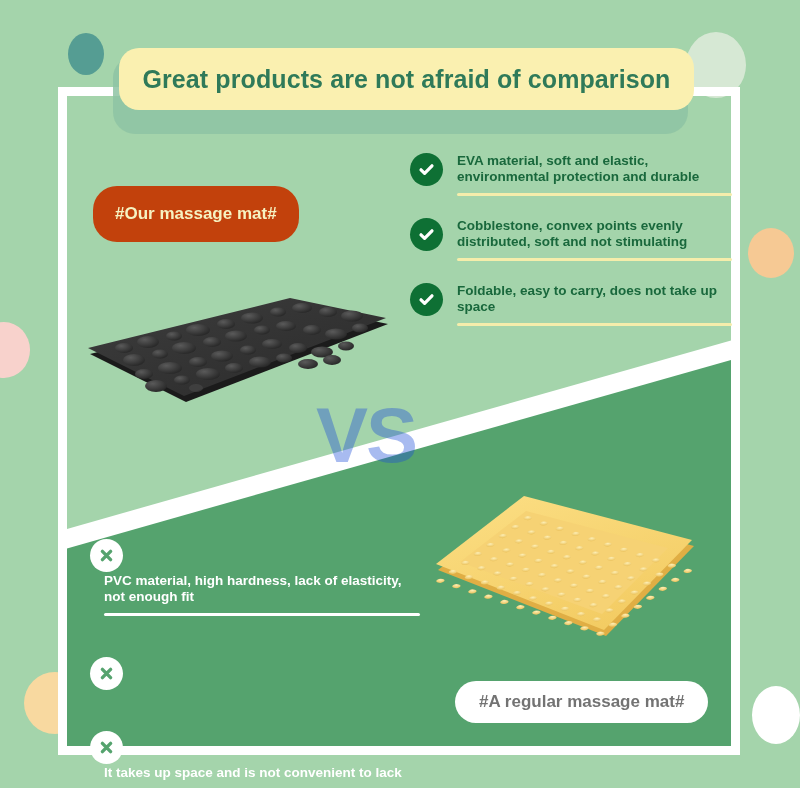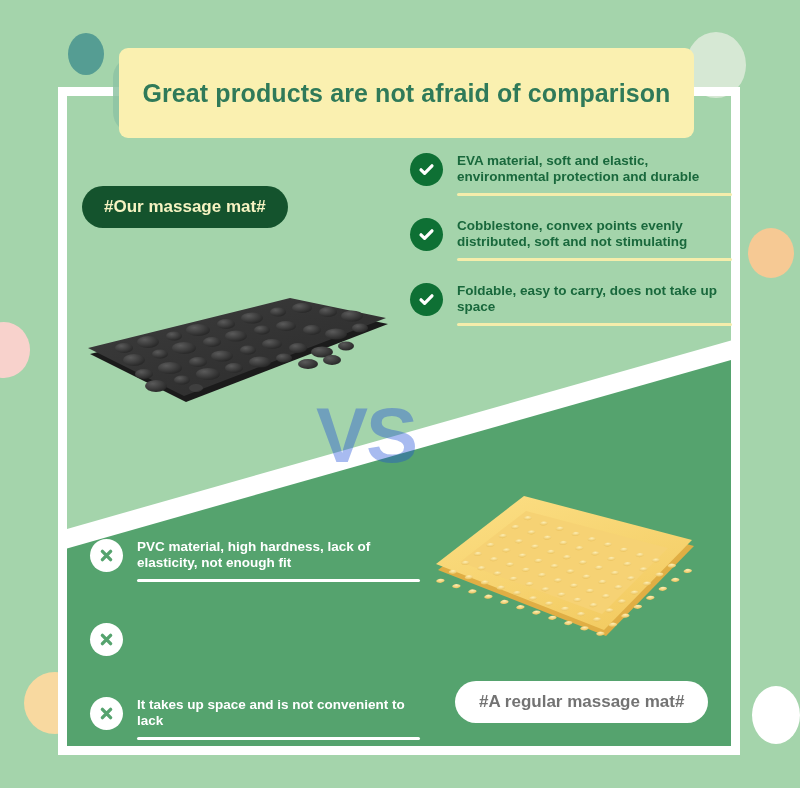--- a/index.html
+++ b/index.html
@@ -45,33 +45,33 @@
     background:#ffffff;
     clip-path:polygon(0% 66.6%, 100% 37.6%, 100% 40.6%, 0% 69.6%);
   }
 
   
   .banner-shadow{
     position:absolute;left:113px;top:56px;width:575px;height:78px;
     border-radius:22px;background:#8ec3a3;opacity:.85;
   }
   .banner{
-    position:absolute;left:119px;top:48px;width:575px;height:90px;
-    border-radius:9px;background:#faf0b0;
+    position:absolute;left:119px;top:48px;width:575px;height:62px;
+    border-radius:20px;background:#faf0b0;
     display:flex;align-items:center;justify-content:center;
   }
   .banner-text{
     font-size:25px;font-weight:bold;color:#2f7a59;letter-spacing:.1px;
     white-space:nowrap;
   }
 
   
   .pill-dark{
-    position:absolute;left:82px;top:186px;
-    padding:11px 22px;border-radius:24px;background:#14532d;
+    position:absolute;left:93px;top:186px;
+    padding:18px 22px;border-radius:24px;background:#c2410c;
   }
   .pill-dark span{font-size:17px;font-weight:bold;color:#f6f3c2;white-space:nowrap;}
   .pill-light{
     position:absolute;left:455px;top:681px;
     padding:11px 24px;border-radius:24px;background:#ffffff;
   }
   .pill-light span{font-size:17px;font-weight:bold;color:#737373;white-space:nowrap;}
 
   
   .vs{
@@ -79,21 +79,21 @@
     font-size:78px;font-weight:bold;color:#1d4ed8;opacity:.38;
     letter-spacing:-2px;line-height:1;
   }
 
   
   .feat-list{position:absolute;}
   .feat-top{left:410px;top:152px;width:322px;}
   .feat-bot{left:90px;top:538px;width:330px;}
   .feat{position:relative;display:flex;align-items:flex-start;}
   .feat-top .feat{margin-bottom:21px;}
-  .feat-bot .feat{margin-bottom:40px;}
+  .feat-bot .feat{margin-bottom:40px;flex-direction:column;}
   .badge{
     width:33px;height:33px;border-radius:50%;flex:0 0 33px;
     display:flex;align-items:center;justify-content:center;margin-top:1px;
   }
   .badge-check{background:#0e7034;}
   .badge-x{background:#ffffff;}
   .badge svg{display:block;}
   .feat-body{margin-left:14px;flex:1 1 auto;padding-top:1px;}
   .feat-text{font-size:13.5px;line-height:1.22;font-weight:bold;}
   .feat-top .feat-text{color:#19683c;}

